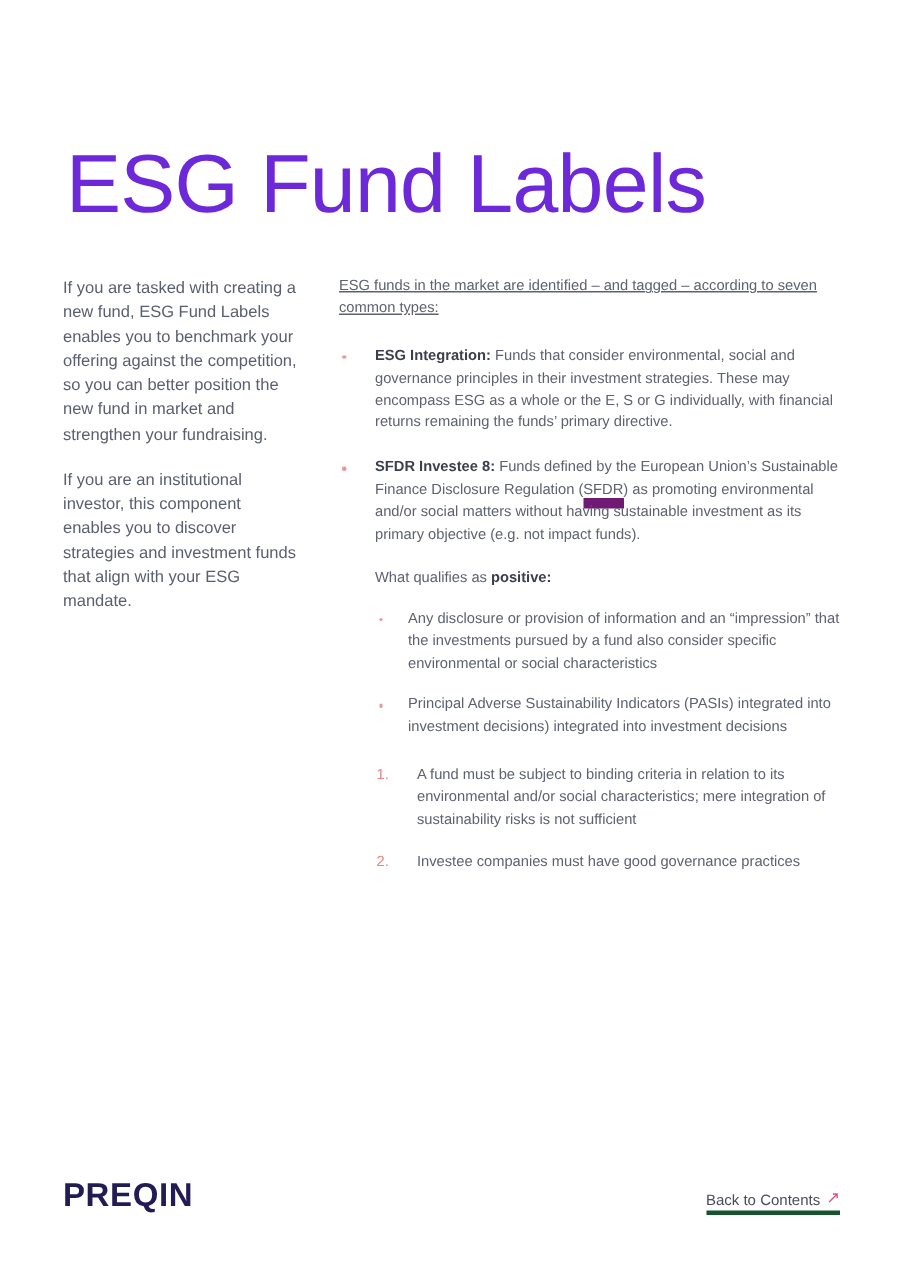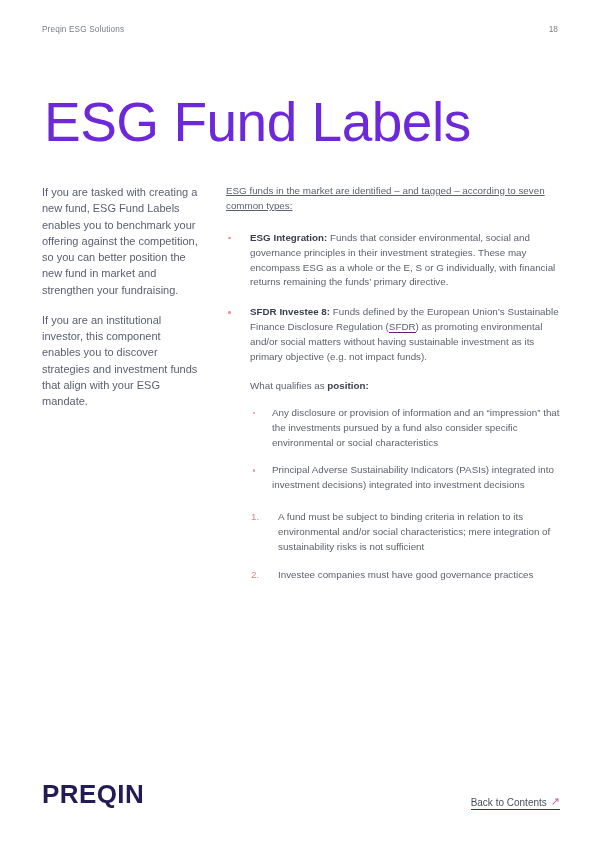--- a/index.html
+++ b/index.html
@@ -164,69 +164,65 @@
     left: 1px;
     top: 0;
     color: #e2867d;
     font-size: 9.8px;
   }
 
   
   a.inline-link {
     color: #5e6270;
     text-decoration: none;
-    border-bottom: 1px solid #701a75;
+    border-bottom: 7px solid #701a75;
     padding-bottom: 0px;
     text-align: center;
   }
 
   
   .footer {
     position: absolute;
     bottom: 38px;
     left: 42px;
     right: 40px;
     display: flex;
     justify-content: space-between;
     align-items: flex-end;
   }
   .logo {
-    font-size: 26px;
+    font-size: 22px;
     font-weight: bold;
     letter-spacing: 0.4px;
     color: #231b53;
     text-align: center;
   }
   .back-link {
     display: inline-flex;
     align-items: center;
     gap: 4px;
     text-decoration: none;
     font-size: 10px;
     color: #4a4e5c;
     padding-bottom: 1px;
-    border-bottom: 1px solid #14532d;
+    border-bottom: 3px solid #14532d;
   }
   .back-arrow {
     display: inline-block;
     color: #d9558f;
     font-size: 11px;
     line-height: 1;
     transform: translateY(-1px);
   }
 </style>
 </head>
 <body>
 
 <div class="page">
 
-  <div class="page-header">
-    <div class="header-label">Preqin ESG Solutions</div>
-    <div class="page-number">18</div>
-  </div>
 
   <h1 class="doc-title">ESG Fund Labels</h1>
 
   <div class="columns">
 
     <div class="col-left">
       <p>If you are tasked with creating a new fund, ESG Fund Labels enables you to benchmark your offering against the competition, so you can better position the new fund in market and strengthen your fundraising.</p>
       <p>If you are an institutional investor, this component enables you to discover strategies and investment funds that align with your ESG mandate.</p>
     </div>
 
@@ -240,21 +236,21 @@
           <span class="dot"></span>
           <span class="lead">ESG Integration:</span><span> Funds that consider environmental, social and governance principles in their investment strategies. These may encompass ESG as a whole or the E, S or G individually, with financial returns remaining the funds’ primary directive.</span>
         </li>
 
 
         <li>
           <span class="dot"></span>
           <span class="lead">SFDR Investee 8:</span><span> Funds defined by the European Union’s Sustainable Finance Disclosure Regulation (</span><a class="inline-link" href="#">SFDR</a><span>) as promoting environmental and/or social matters without having sustainable investment as its primary objective (e.g. not impact funds).</span>
 
           <div class="sub-block">
-            <p class="sub-heading"><span>What qualifies as </span><span class="lead">position:</span></p>
+            <p class="sub-heading"><span>What qualifies as </span><span class="lead">positive:</span></p>
 
             <ul class="subbullets">
               <li>
                 <span class="dot"></span>
                 <span>Any disclosure or provision of information and an “impression” that the investments pursued by a fund also consider specific environmental or social characteristics</span>
               </li>
               <li>
                 <span class="dot"></span>
                 <span>Principal Adverse Sustainability Indicators (PASIs) integrated into investment decisions) integrated into investment decisions</span>
               </li>

